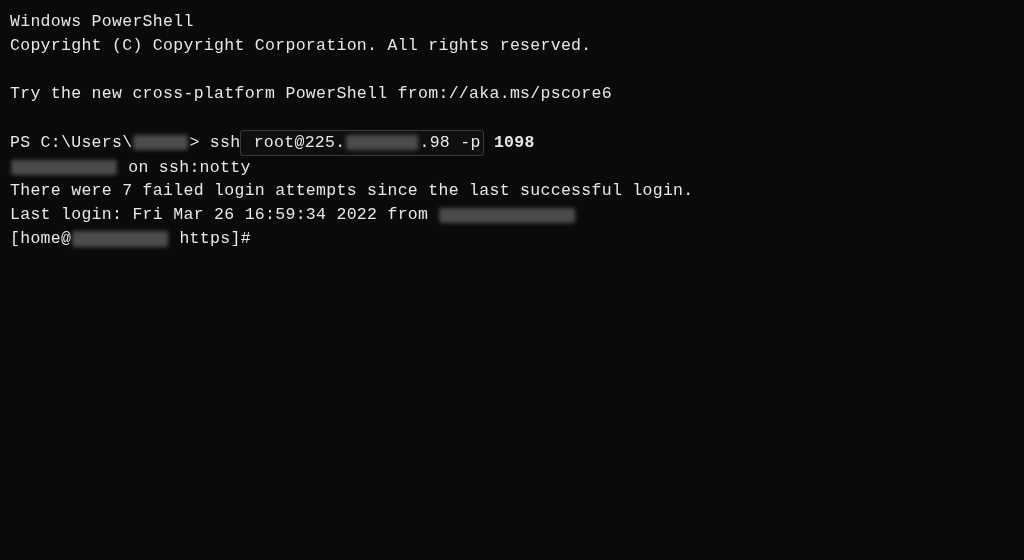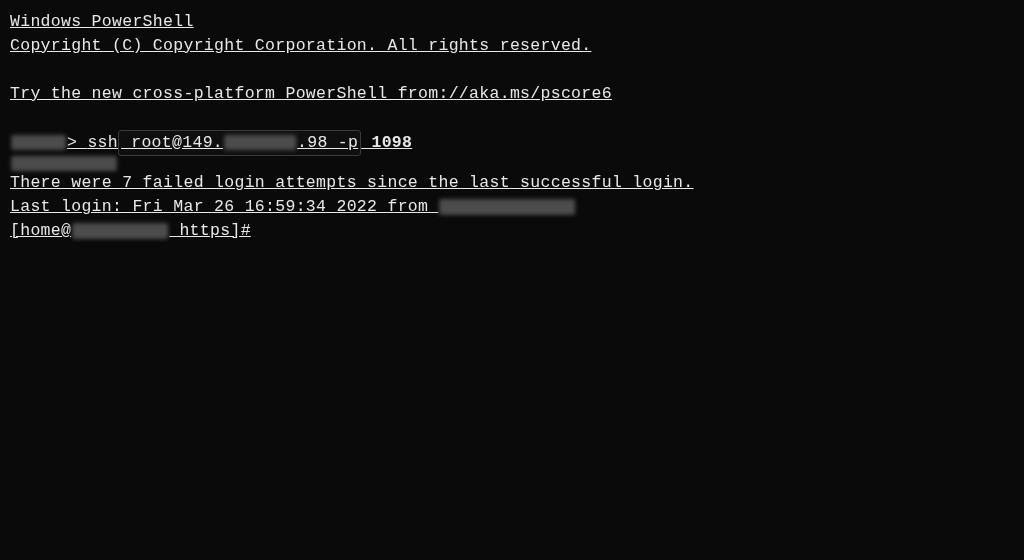--- a/index.html
+++ b/index.html
@@ -36,21 +36,20 @@
         90deg,
         #3f3f3f 0px, #3f3f3f 2px,
         #5a5a5a 2px, #5a5a5a 4px
       );
       filter: blur(2.2px);
       border-radius: 2px;
       margin: 0 1px;
     }
     .seg {
       display: inline;
-      text-decoration: underline;
     }
     .bold {
       font-weight: 700;
     }
     .cmdbox {
       display: inline-flex;
       align-items: center;
       border: 1px solid #3a3a3a;
       border-radius: 3px;
       padding: 0 2px;
@@ -66,34 +65,36 @@
 <div class="line">
   <span class="seg">Copyright (C) Copyright Corporation. All rights reserved.</span>
 </div>
 <div class="blank"></div>
 <div class="line">
   <span class="seg">Try the new cross-platform PowerShell from://aka.ms/pscore6</span>
 </div>
 <div class="blank"></div>
 
 <div class="line">
+  <span class="seg">PS C:\Users\</span>
   <span class="redact" style="width:55px"></span>
   <span class="seg">&gt; </span>
   <span class="seg">ssh</span>
   <span class="cmdbox">
-    <span class="seg"> root@149.</span>
+    <span class="seg"> root@225.</span>
     <span class="redact" style="width:72px"></span>
     <span class="seg">.98 -</span>
     <span class="seg">p</span>
   </span>
   <span class="seg bold"> 1098</span>
 </div>
 
 <div class="line">
   <span class="redact" style="width:106px"></span>
+  <span class="seg"> on ssh:notty</span>
 </div>
 
 <div class="line">
   <span class="seg">There were 7 failed login attempts since the last successful login.</span>
 </div>
 
 <div class="line">
   <span class="seg">Last login: Fri Mar 26 16:59:34 2022 from </span>
   <span class="redact" style="width:136px"></span>
 </div>

